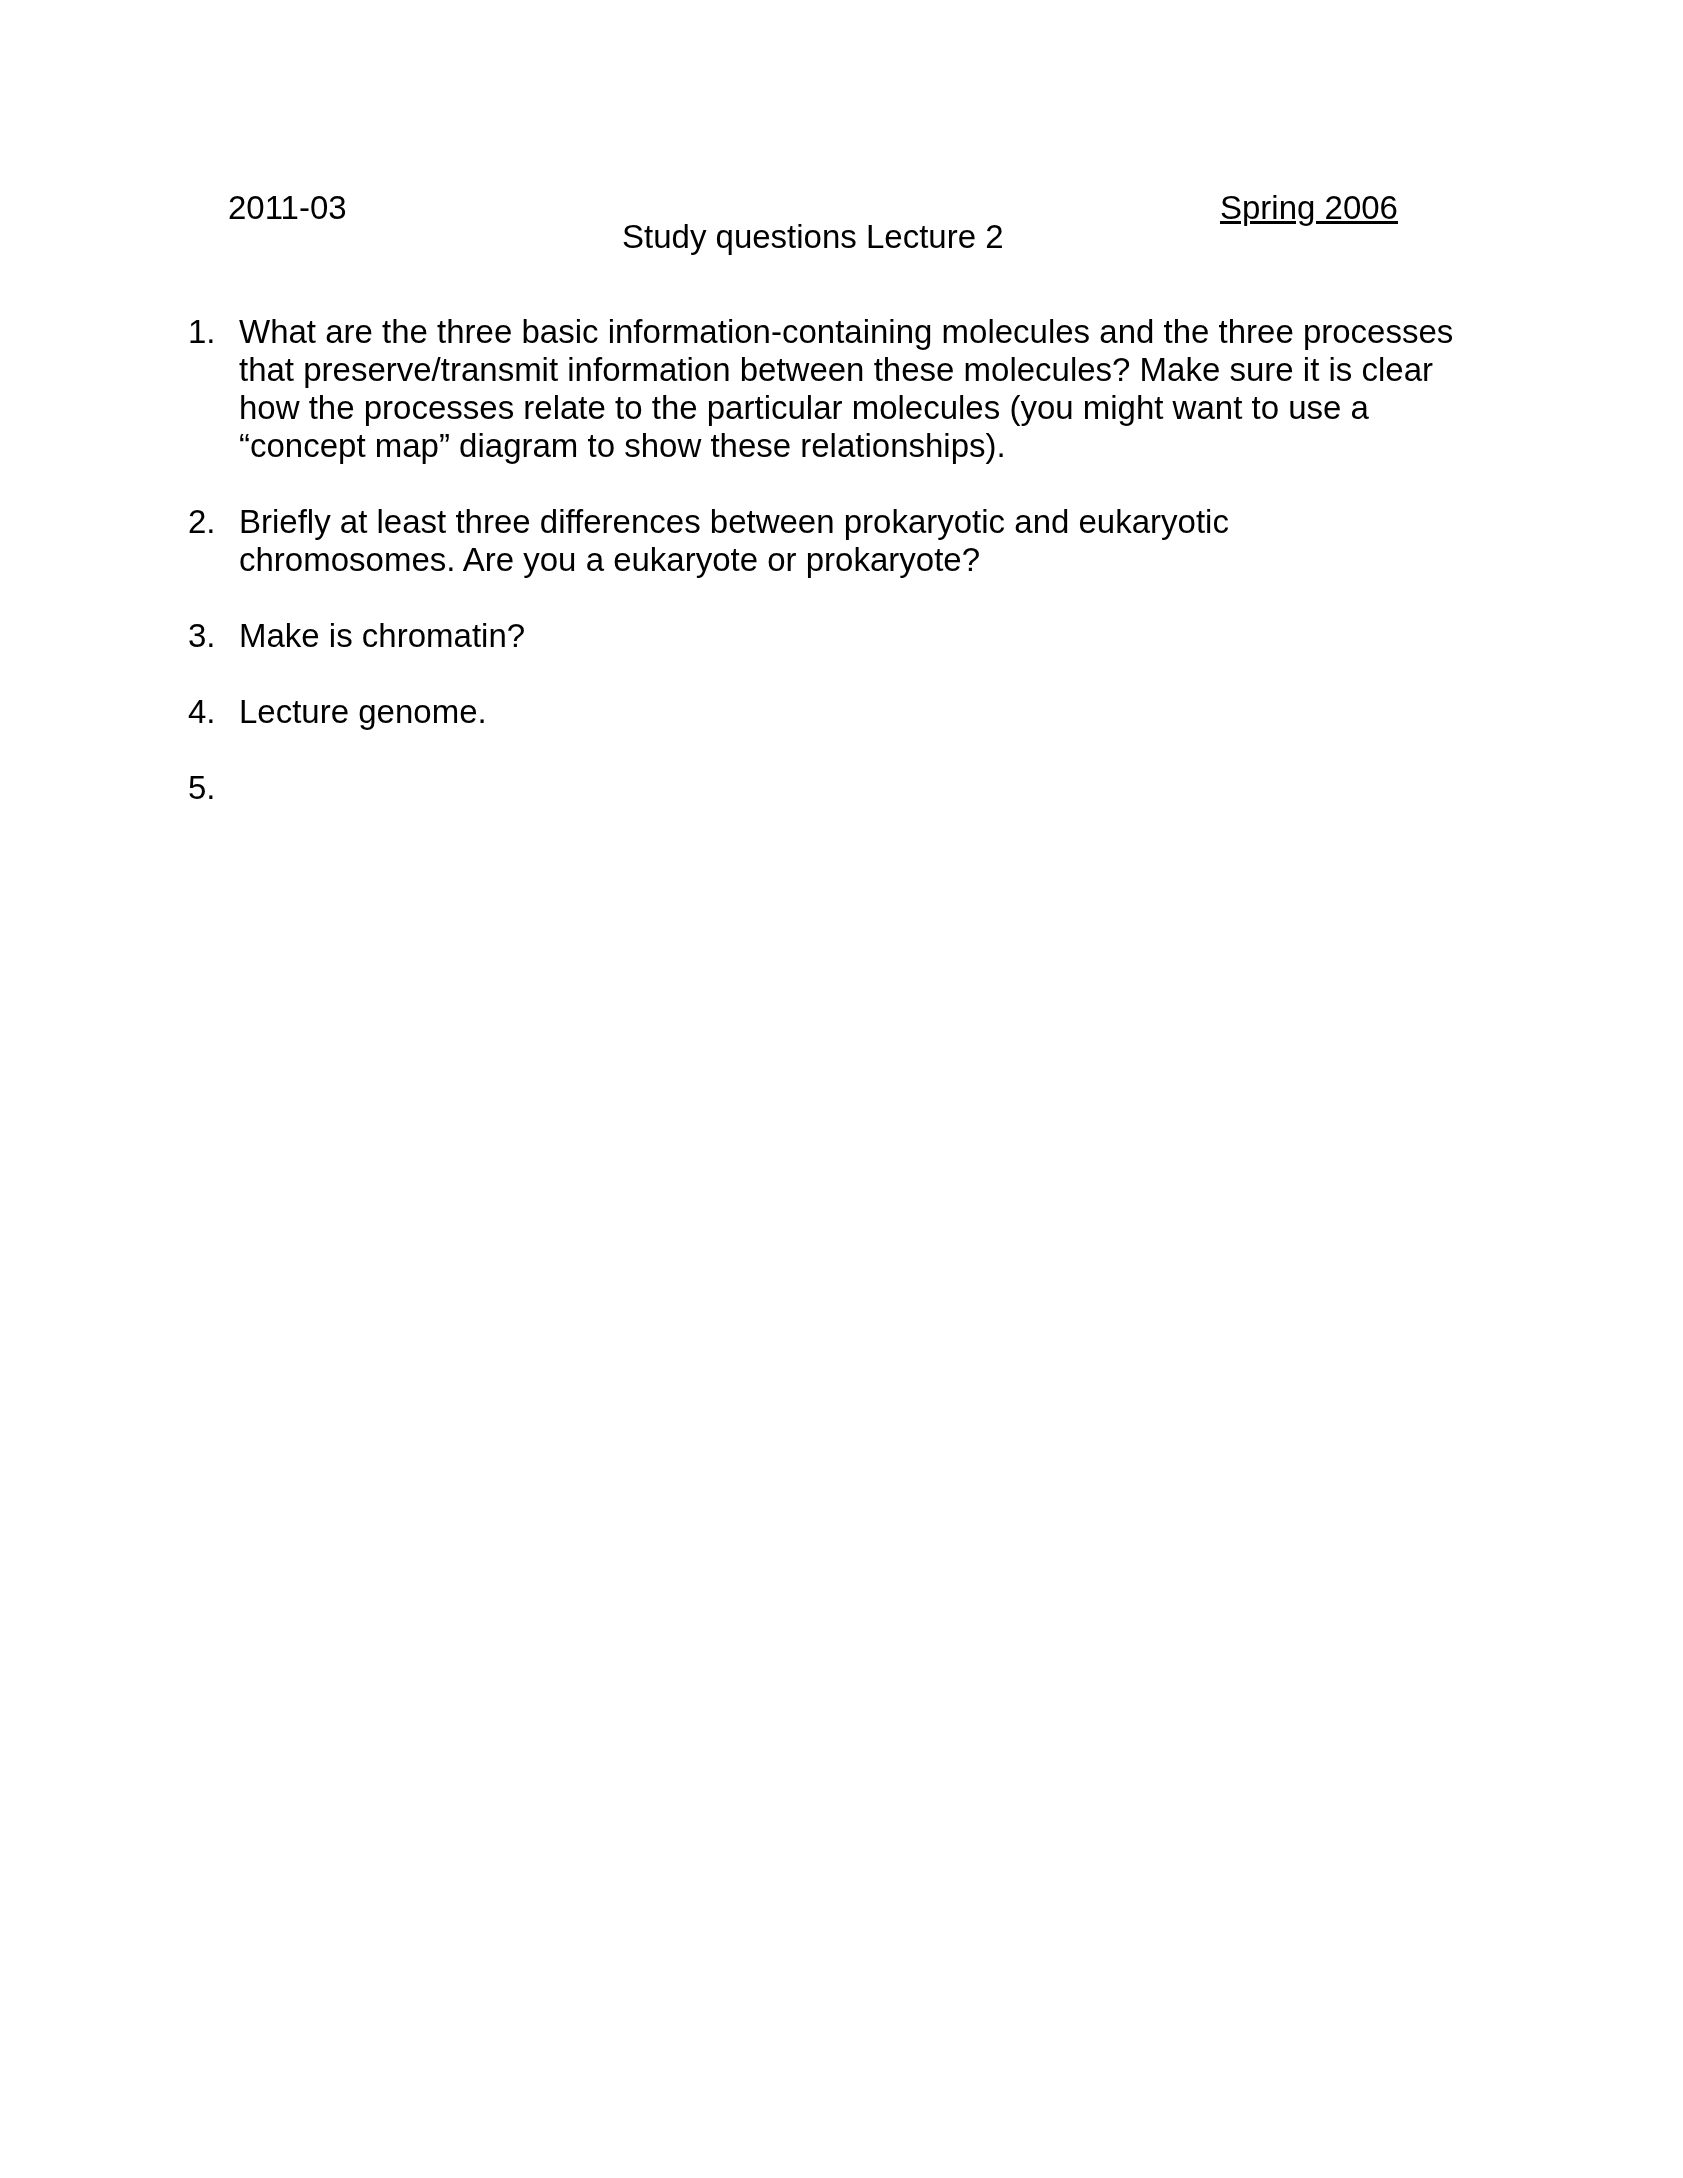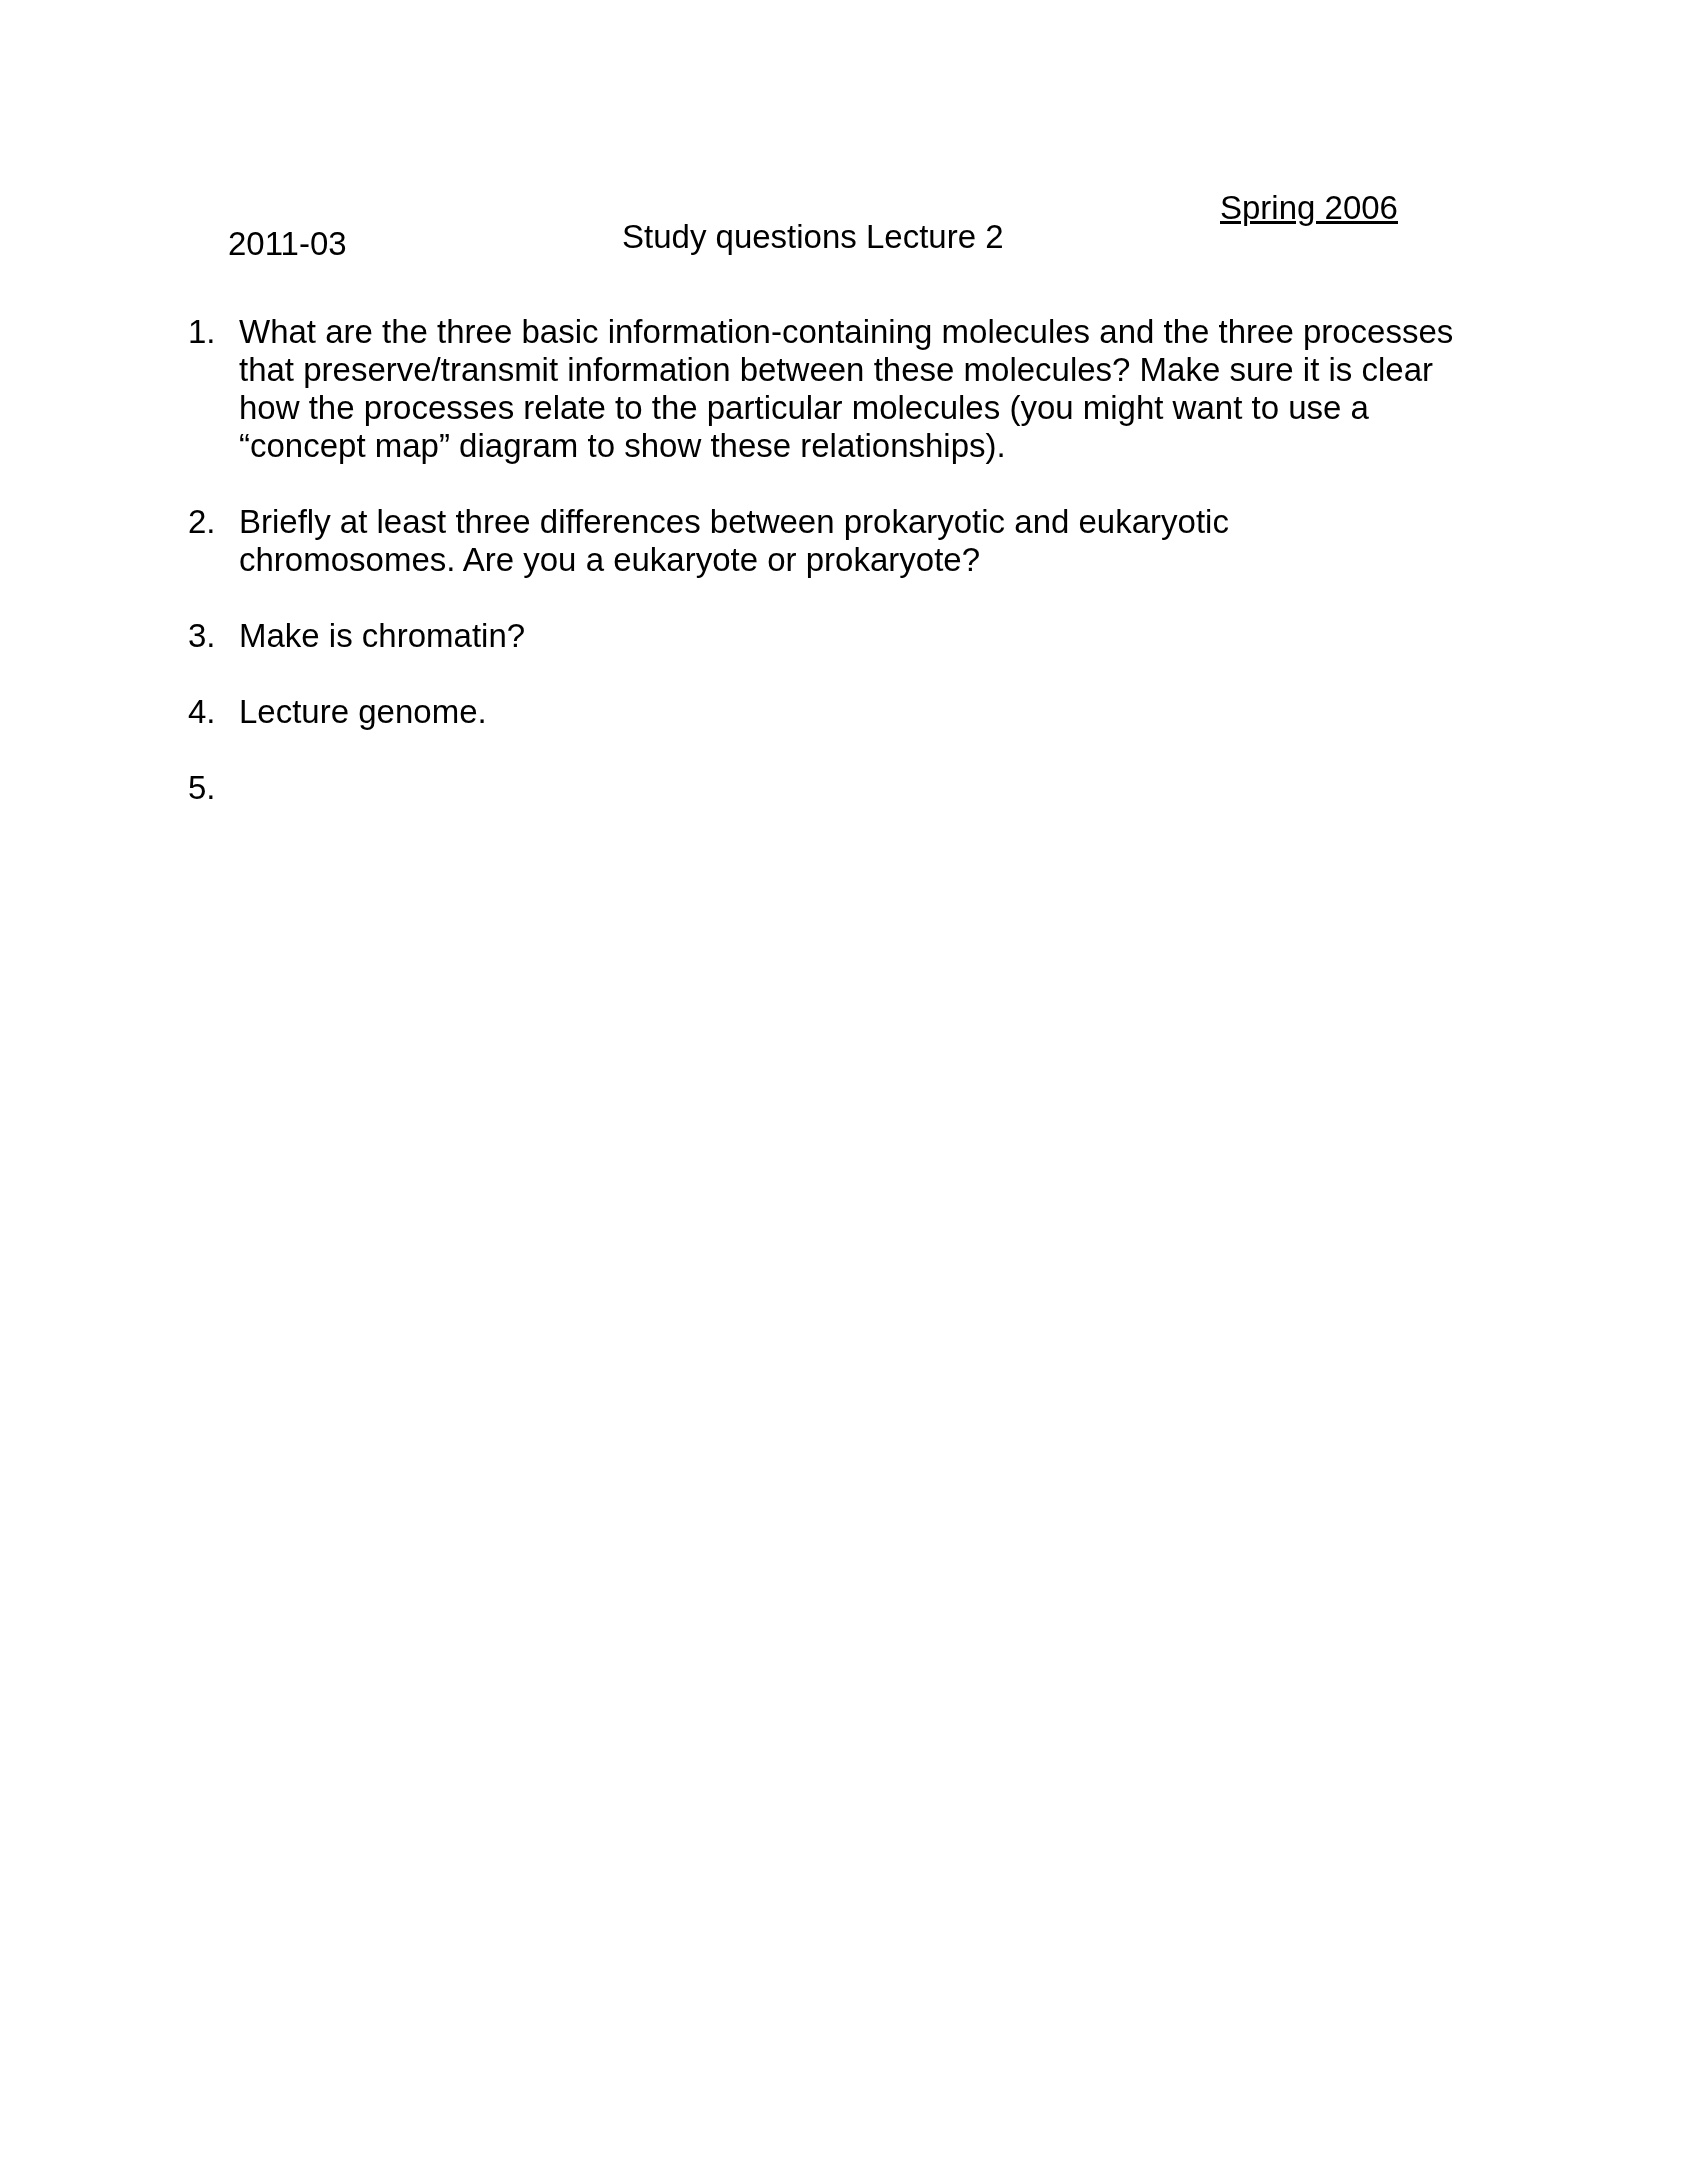--- a/index.html
+++ b/index.html
@@ -18,21 +18,21 @@
     line-height: 38px;
     overflow: hidden;
   }
   .doc-header {
     position: absolute;
     top: 189px;
     left: 0;
     width: 1683px;
     height: 38px;
   }
-  .doc-header .h-left   { position: absolute; left: 228px;  top: 0; white-space: nowrap; margin-top: 36px; }
+  .doc-header .h-left   { position: absolute; left: 228px;  top: 0; white-space: nowrap; }
   .doc-header .h-center { position: absolute; left: 622px;  top: 0; white-space: nowrap; margin-top: 29px; }
   .doc-header .h-right  { position: absolute; left: 1220px; top: 0; white-space: nowrap; text-decoration: underline; }
   .question-list {
     position: absolute;
     top: 313px;
     left: 0;
     width: 1683px;
   }
   .question-item {
     display: grid;

